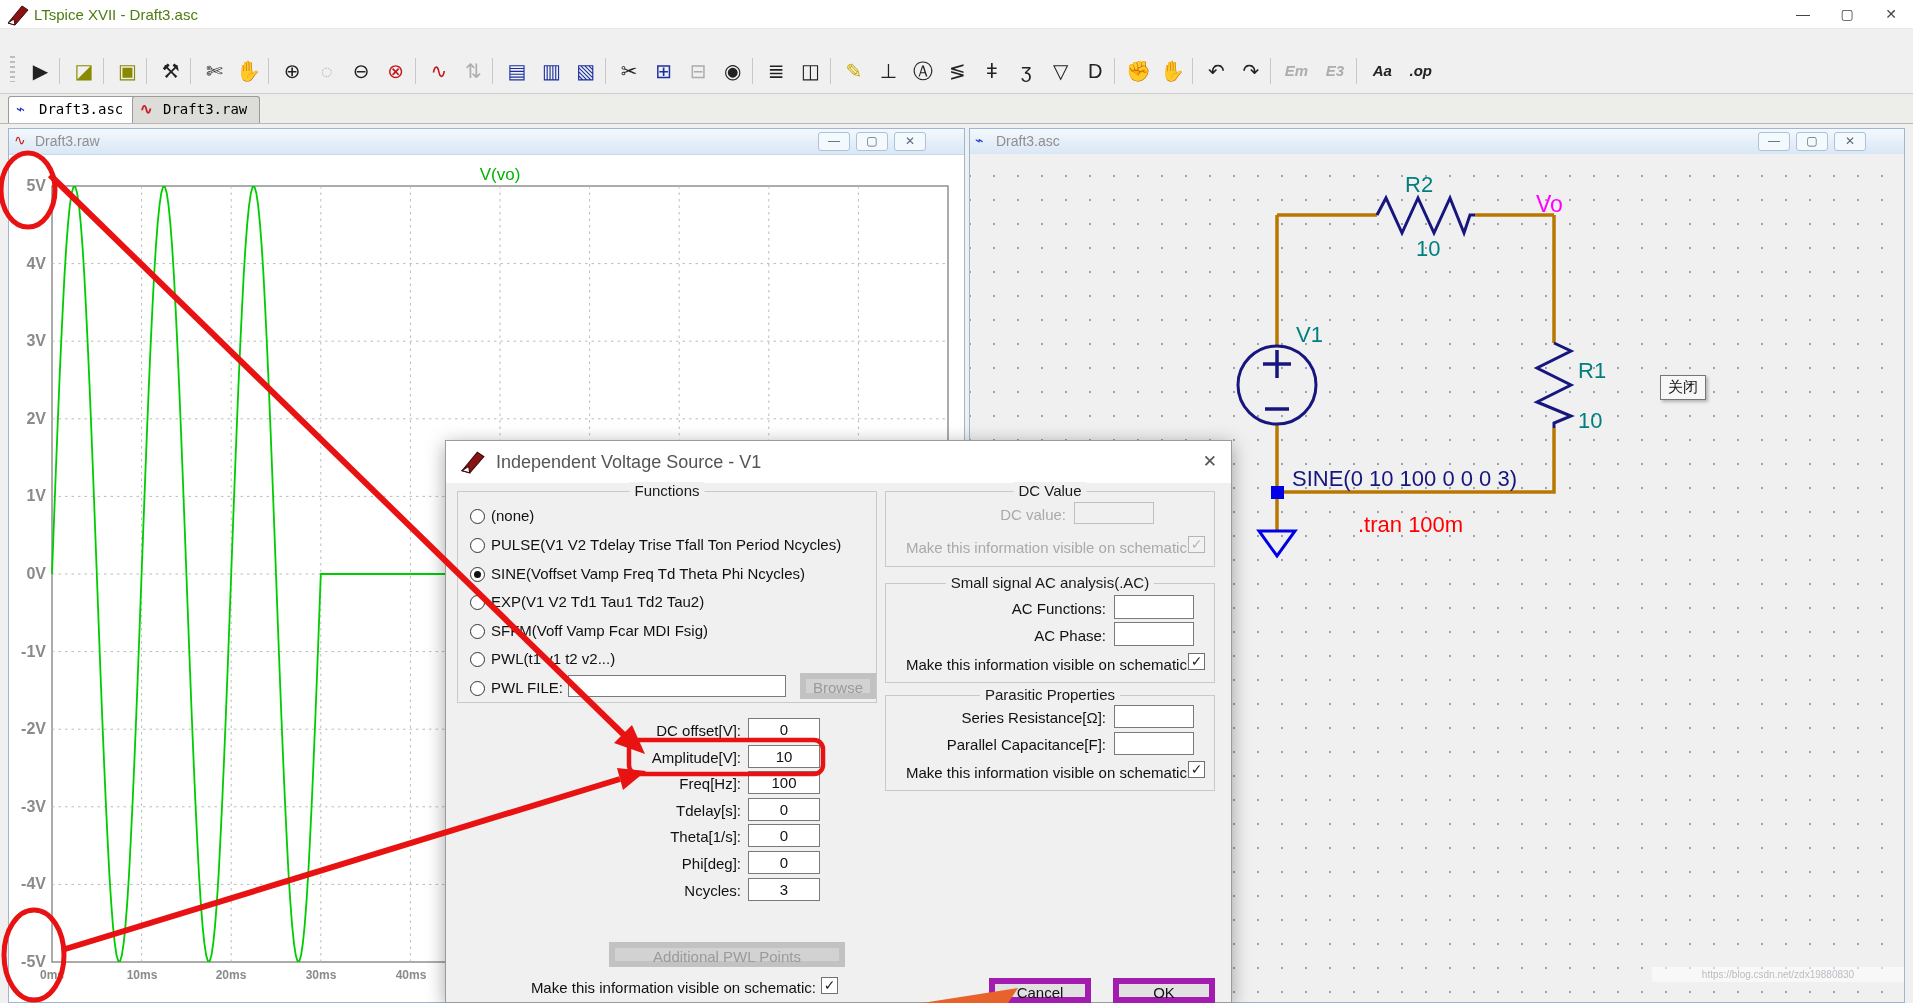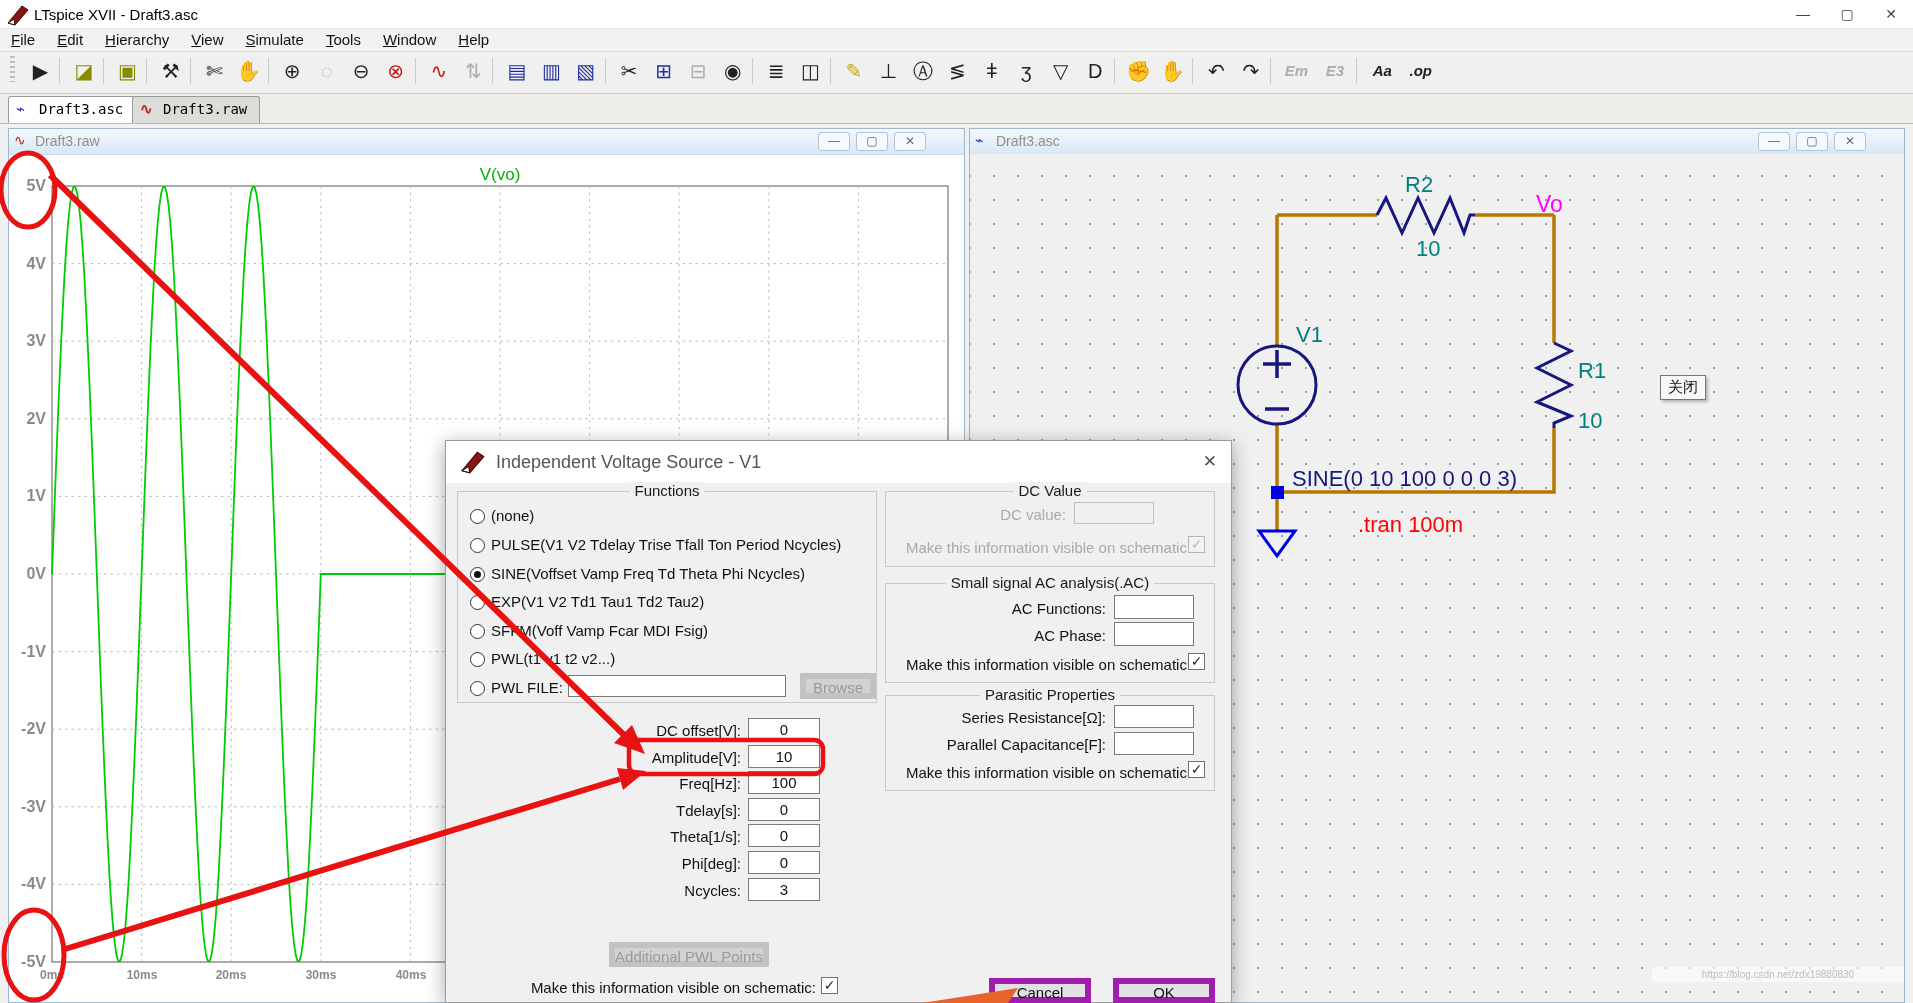--- a/index.html
+++ b/index.html
@@ -2,21 +2,21 @@
 <html><head>
 <meta charset="utf-8">
 <style>
   * { margin:0; padding:0; box-sizing:border-box; }
   html,body { width:1913px; height:1003px; overflow:hidden; background:#fff;
     font-family:"Liberation Sans", sans-serif; }
   #stage { position:absolute; left:0; top:0; width:1913px; height:1003px; background:#F0F0F0; }
 
   
   .titlebar { position:absolute; left:0; top:0; width:1913px; height:29px; background:#fff; border-bottom:1px solid #E8E8E8; }
-  .titlebar .app-title { position:absolute; left:34px; top:6px; font-size:15px; color:#000000; }
+  .titlebar .app-title { position:absolute; left:34px; top:6px; font-size:15px; color:#4d7c0f; }
   .win-btn { position:absolute; top:0; width:44px; height:28px; text-align:center; line-height:28px; color:#444; font-size:14px; }
   .menubar { position:absolute; left:0; top:29px; width:1913px; height:23px; background:#F2F2F2; border-bottom:1px solid #DDD; }
   .menu-item { float:left; padding:2px 11px; font-size:15px; color:#111; }
   .menu-item::first-letter { text-decoration:underline; }
   .toolbar { position:absolute; left:0; top:52px; width:1913px; height:42px; background:#F0F0F0; border-bottom:1px solid #CFCFCF; padding:4px 2px 0 10px; white-space:nowrap; }
   .tbi { display:inline-block; width:30px; height:30px; line-height:30px; text-align:center; font-size:20px; color:#222; vertical-align:top; }
   .tbi.olive{color:#8a8a00;} .tbi.blue{color:#1b2fa0;} .tbi.red{color:#c01818;} .tbi.yellow{color:#caa800;}
   .tbi.dis{color:#ADADAD;} .tbi.txt{font-size:15px; font-weight:bold; font-style:italic; width:34px;}
   .sep { display:inline-block; width:1px; height:26px; background:#C8C8C8; margin:2px 4px; vertical-align:top; }
   .grip { display:inline-block; width:5px; height:26px; margin-right:6px; vertical-align:top;
@@ -84,30 +84,20 @@
     <svg width="24" height="24" style="left:6px;top:3px" viewBox="0 0 24 24">
       <path d="M2 20 L16 3 L22 7 L9 22 Z" fill="#8B1212" stroke="#3a0a0a" stroke-width="1"></path>
       <path d="M2 20 L9 22 L8 16 Z" fill="#fff" stroke="#3a0a0a" stroke-width="1"></path>
     </svg>
     <span class="app-title">LTspice XVII - Draft3.asc</span>
     <span class="win-btn" style="right:88px">—</span>
     <span class="win-btn" style="right:44px">▢</span>
     <span class="win-btn" style="right:0">✕</span>
   </div>
 
-  <div class="menubar">
-    <div class="menu-item">File</div>
-    <div class="menu-item">Edit</div>
-    <div class="menu-item">Hierarchy</div>
-    <div class="menu-item">View</div>
-    <div class="menu-item">Simulate</div>
-    <div class="menu-item">Tools</div>
-    <div class="menu-item">Window</div>
-    <div class="menu-item">Help</div>
-  </div>
 
   <div class="toolbar">
     <span class="grip"></span>
     <span class="tbi">▶</span><i class="sep"></i>
     <span class="tbi olive">◪</span><i class="sep"></i>
     <span class="tbi olive">▣</span><i class="sep"></i>
     <span class="tbi">⚒</span><i class="sep"></i>
     <span class="tbi">✄</span>
     <span class="tbi dis">✋</span><i class="sep"></i>
     <span class="tbi">⊕</span>
@@ -282,21 +272,21 @@
     <input class="field center" style="position: absolute; left: 302px; top: 330px; width: 72px; height: 23px;" value="100">
     <span class="flabel" style="left:115px; top:361px; width:180px">Tdelay[s]:</span>
     <input class="field center" style="position: absolute; left: 302px; top: 357px; width: 72px; height: 23px;" value="0">
     <span class="flabel" style="left:115px; top:387px; width:180px">Theta[1/s]:</span>
     <input class="field center" style="position: absolute; left: 302px; top: 383px; width: 72px; height: 23px;" value="0">
     <span class="flabel" style="left:115px; top:414px; width:180px">Phi[deg]:</span>
     <input class="field center" style="position: absolute; left: 302px; top: 410px; width: 72px; height: 23px;" value="0">
     <span class="flabel" style="left:115px; top:441px; width:180px">Ncycles:</span>
     <input class="field center" style="position: absolute; left: 302px; top: 437px; width: 72px; height: 23px;" value="3">
 
-    <button class="btn dis" style="left:163px; top:501px; width:160px; height:25px" disabled="">Additional PWL Points</button>
+    <button class="btn dis" style="left:163px; top:501px; width:236px; height:25px" disabled="">Additional PWL Points</button>
     <span class="flabel" style="left:55px; top:538px; width:315px">Make this information visible on schematic:</span>
     <span class="cb checked" style="left:375px; top:536px"></span>
 
     <div class="group" style="left:439px; top:50px; width:330px; height:76px;">
       <span class="cap">DC Value</span>
       <span class="flabel dis" style="left:80px; top:14px; width:100px">DC value:</span>
       <input class="field dis" style="position: absolute; left: 188px; top: 10px; width: 80px; height: 22px;" disabled="" value="">
       <span class="flabel dis" style="left:20px; top:47px; width:278px">Make this information visible on schematic:</span>
       <span class="cb dis checked" style="left:302px; top:44px"></span>
     </div>

